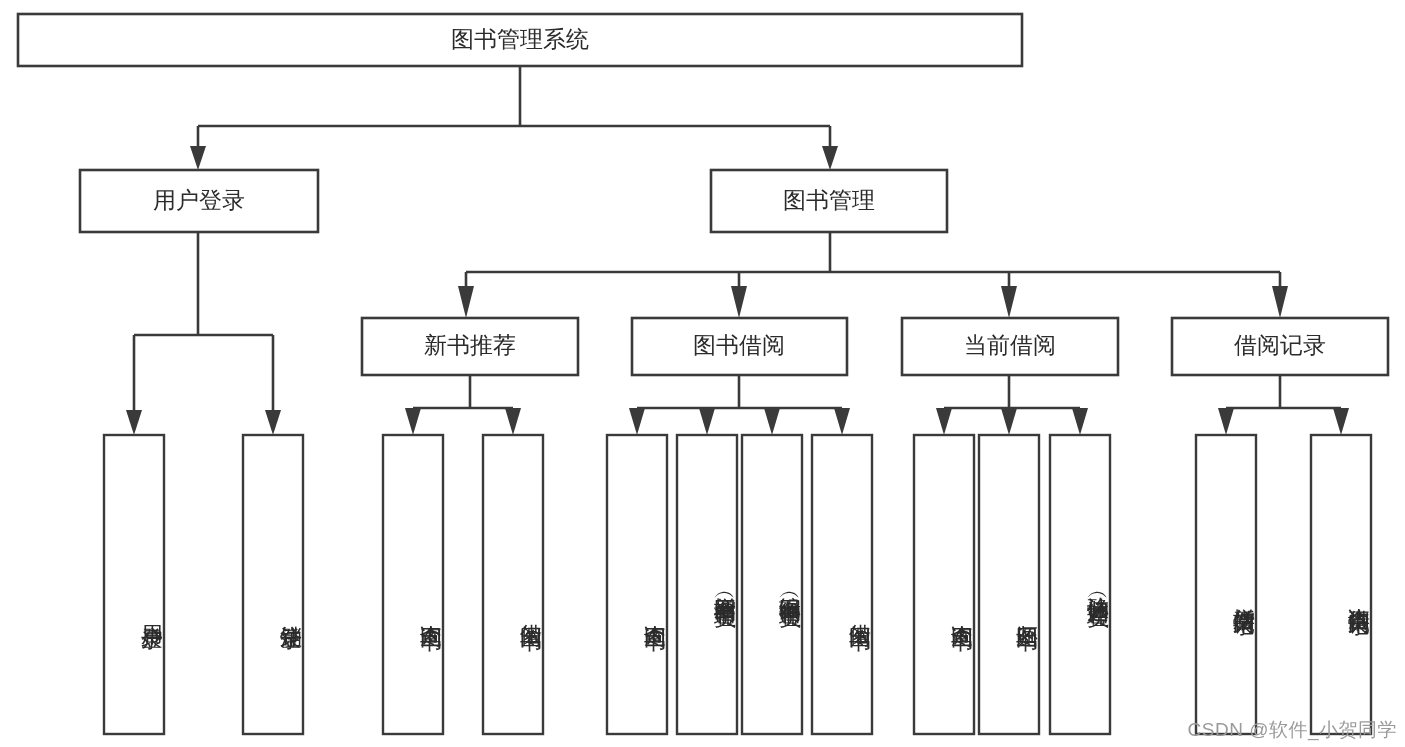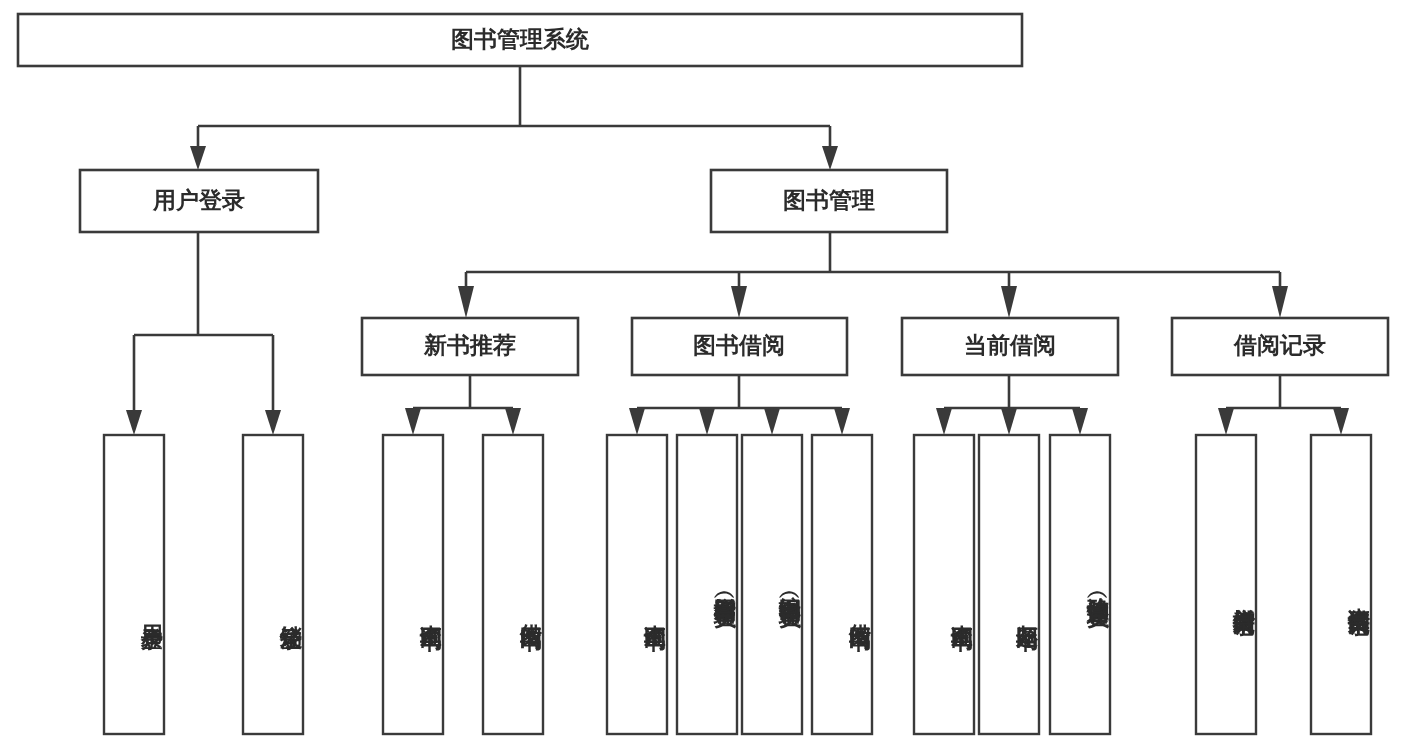--- a/index.html
+++ b/index.html
@@ -11,21 +11,20 @@
     width: 1405px;
     height: 747px;
     font-family: "Liberation Sans", "DejaVu Sans", sans-serif;
     overflow: hidden;
   }
   #diagram-root {
     position: relative;
     width: 1405px;
     height: 747px;
     background: #ffffff;
-    font-weight: bold;
   }
   svg.canvas {
     position: absolute;
     left: 0;
     top: 0;
     width: 1405px;
     height: 747px;
     display: block;
   }
   .node-box {
@@ -198,13 +197,14 @@
   <div class="v-label" style="left:742px; top:443px; width:60px; height:285px;">编辑图书（管理员）</div>
   <div class="v-label" style="left:812px; top:495px; width:60px; height:230px;">借阅图书</div>
 
   <div class="v-label" style="left:914px; top:495px; width:60px; height:230px;">查询图书</div>
   <div class="v-label" style="left:979px; top:495px; width:60px; height:230px;">归还图书</div>
   <div class="v-label" style="left:1050px; top:443px; width:60px; height:285px;">确认归还（管理员）</div>
 
   <div class="v-label" style="left:1196px; top:462px; width:60px; height:265px;">新增借阅记录</div>
   <div class="v-label" style="left:1311px; top:462px; width:60px; height:265px;">查询借阅记录</div>
 
+  <div class="watermark">CSDN @软件_小贺同学</div>
 </div>
 
 </body></html>

